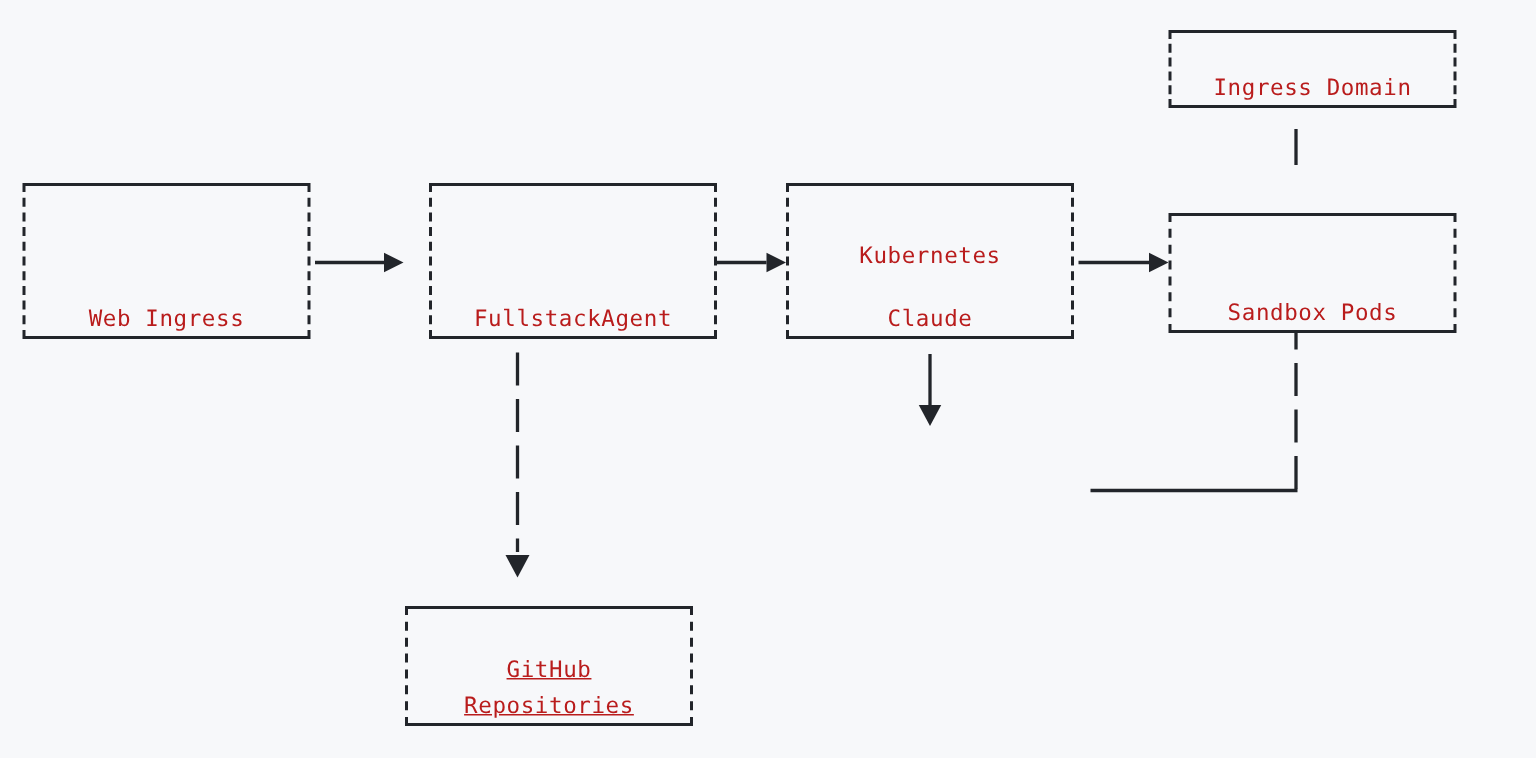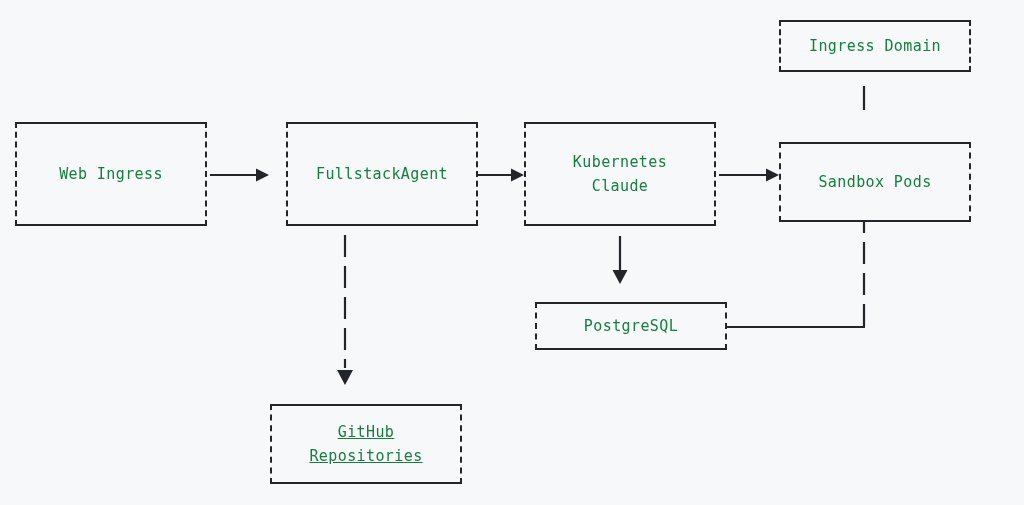--- a/index.html
+++ b/index.html
@@ -30,22 +30,22 @@
     position: absolute;
     box-sizing: border-box;
     background: #f7f8fa;
     border-top: 2px solid #22252a;
     border-bottom: 2px solid #22252a;
     border-left: 2px dashed #22252a;
     border-right: 2px dashed #22252a;
     display: flex;
     flex-direction: column;
     align-items: center;
-    justify-content: center;
-    color: #15803d;
+    justify-content: flex-end;
+    color: #b91c1c;
     font-size: 15px;
     line-height: 24px;
     letter-spacing: 0.4px;
     white-space: pre;
     text-align: center;
     z-index: 2;
   }
   .node-line {
     display: block;
   }
@@ -87,19 +87,18 @@
     </g>
 
     <g>
       <line x1="864" y1="211" x2="864" y2="327" stroke="#22252a" stroke-width="2.2" stroke-dasharray="22 9"></line>
       <line x1="865" y1="327" x2="727" y2="327" stroke="#22252a" stroke-width="2.2"></line>
     </g>
   </svg>
 
   <div class="node" style="left: 15px; top: 122px; width: 192px; height: 104px;"><span class="node-line">Web Ingress</span></div>
   <div class="node" style="left: 286px; top: 122px; width: 192px; height: 104px;"><span class="node-line">FullstackAgent</span></div>
-  <div class="node" style="left: 524px; top: 122px; width: 192px; height: 104px;"><span class="node-line">Kubernetes</span><span class="node-line">Claude</span></div>
+  <div class="node" style="left: 524px; top: 122px; width: 192px; height: 104px; gap: 18px;"><span class="node-line">Kubernetes</span><span class="node-line">Claude</span></div>
   <div class="node" style="left: 779px; top: 20px; width: 192px; height: 52px;"><span class="node-line">Ingress Domain</span></div>
   <div class="node" style="left: 779px; top: 122px; width: 192px; height: 80px; margin-top: 20px;"><span class="node-line">Sandbox Pods</span></div>
-  <div class="node" style="left: 535px; top: 302px; width: 192px; height: 48px;"><span class="node-line">PostgreSQL</span></div>
   <div class="node" style="left: 270px; top: 404px; width: 192px; height: 80px; text-decoration: underline;"><span class="node-line">GitHub</span><span class="node-line">Repositories</span></div>
 
 </div>
 
 </body></html>

